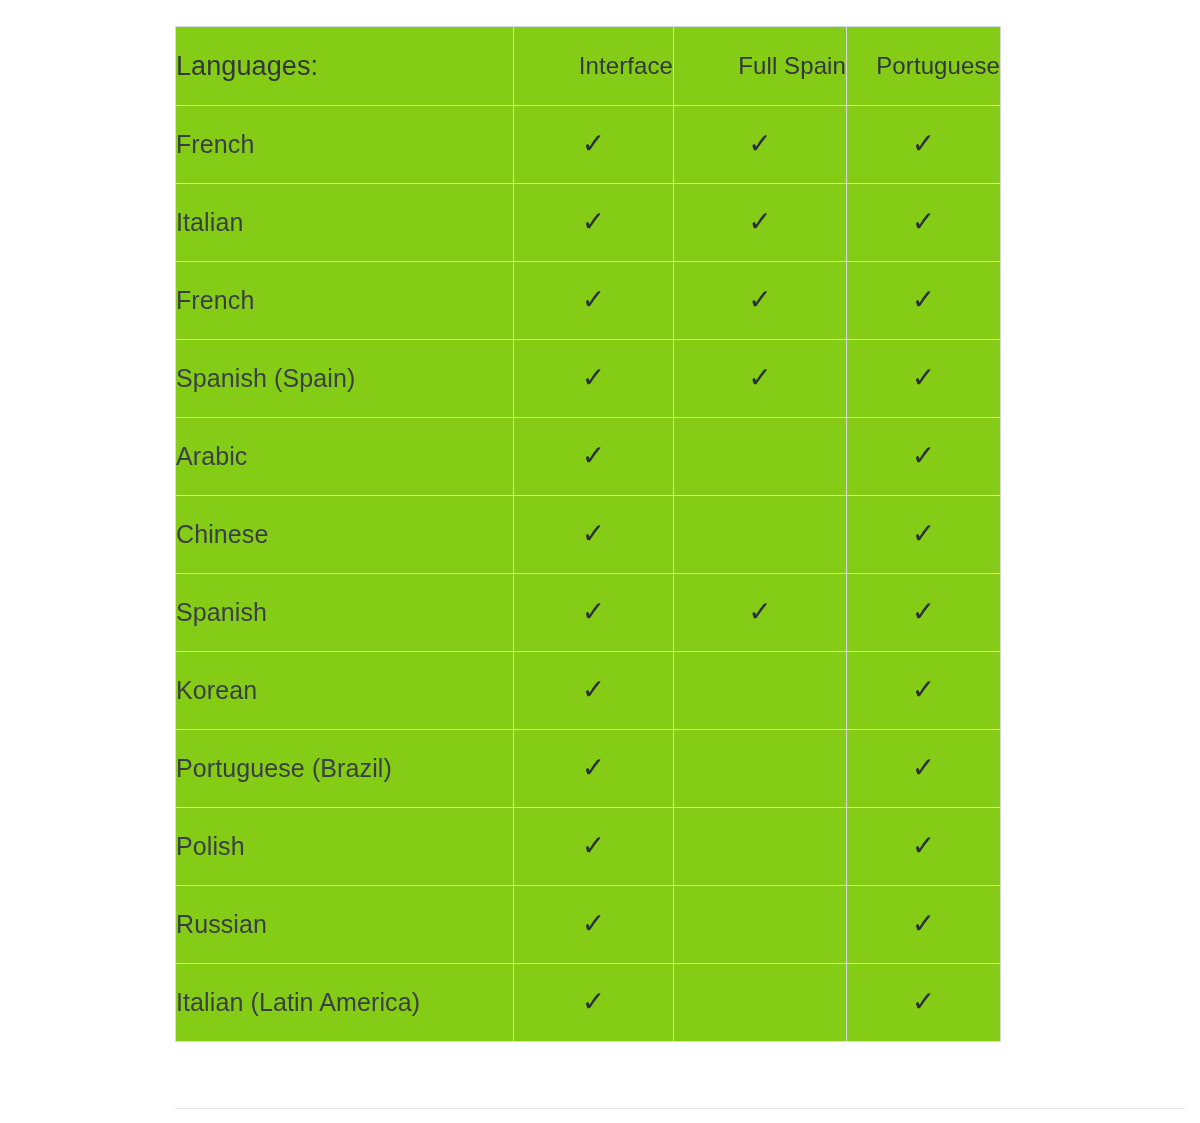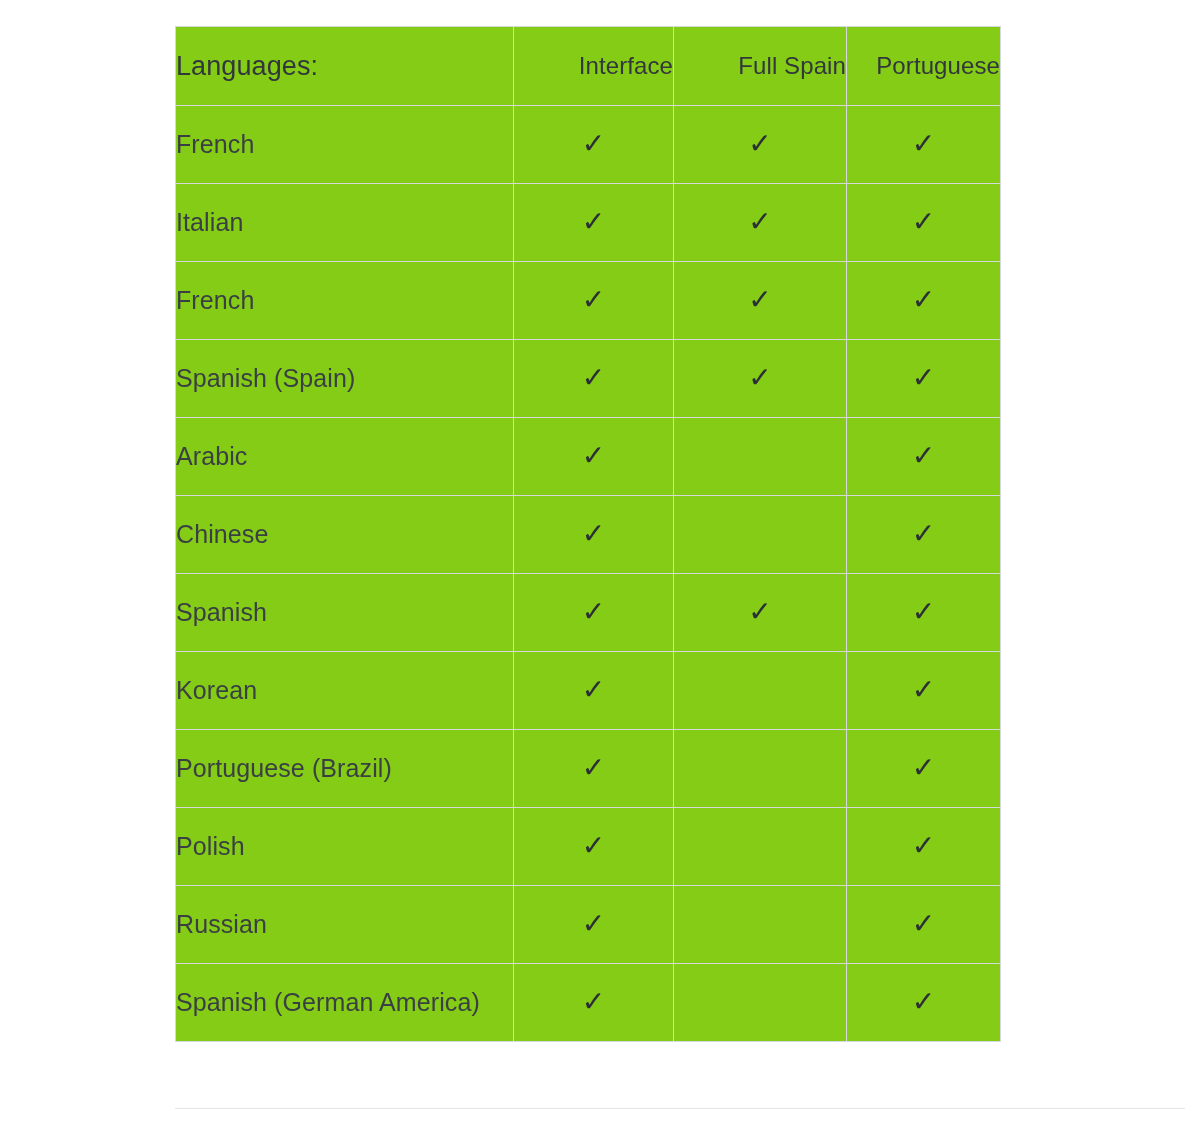--- a/index.html
+++ b/index.html
@@ -172,21 +172,21 @@
           <td class="cell-mark"><span class="check"></span></td>
           <td class="cell-mark"><span class="check">✓</span></td>
         </tr>
         <tr>
           <td class="cell-lang">Russian</td>
           <td class="cell-mark"><span class="check">✓</span></td>
           <td class="cell-mark"><span class="check"></span></td>
           <td class="cell-mark"><span class="check">✓</span></td>
         </tr>
         <tr>
-          <td class="cell-lang">Spanish (German America)</td>
+          <td class="cell-lang">Italian (Latin America)</td>
           <td class="cell-mark"><span class="check">✓</span></td>
           <td class="cell-mark"><span class="check"></span></td>
           <td class="cell-mark"><span class="check">✓</span></td>
         </tr>
       </tbody>
     </table>
   </div>
 
   <div class="bottom-rule"></div>
 

